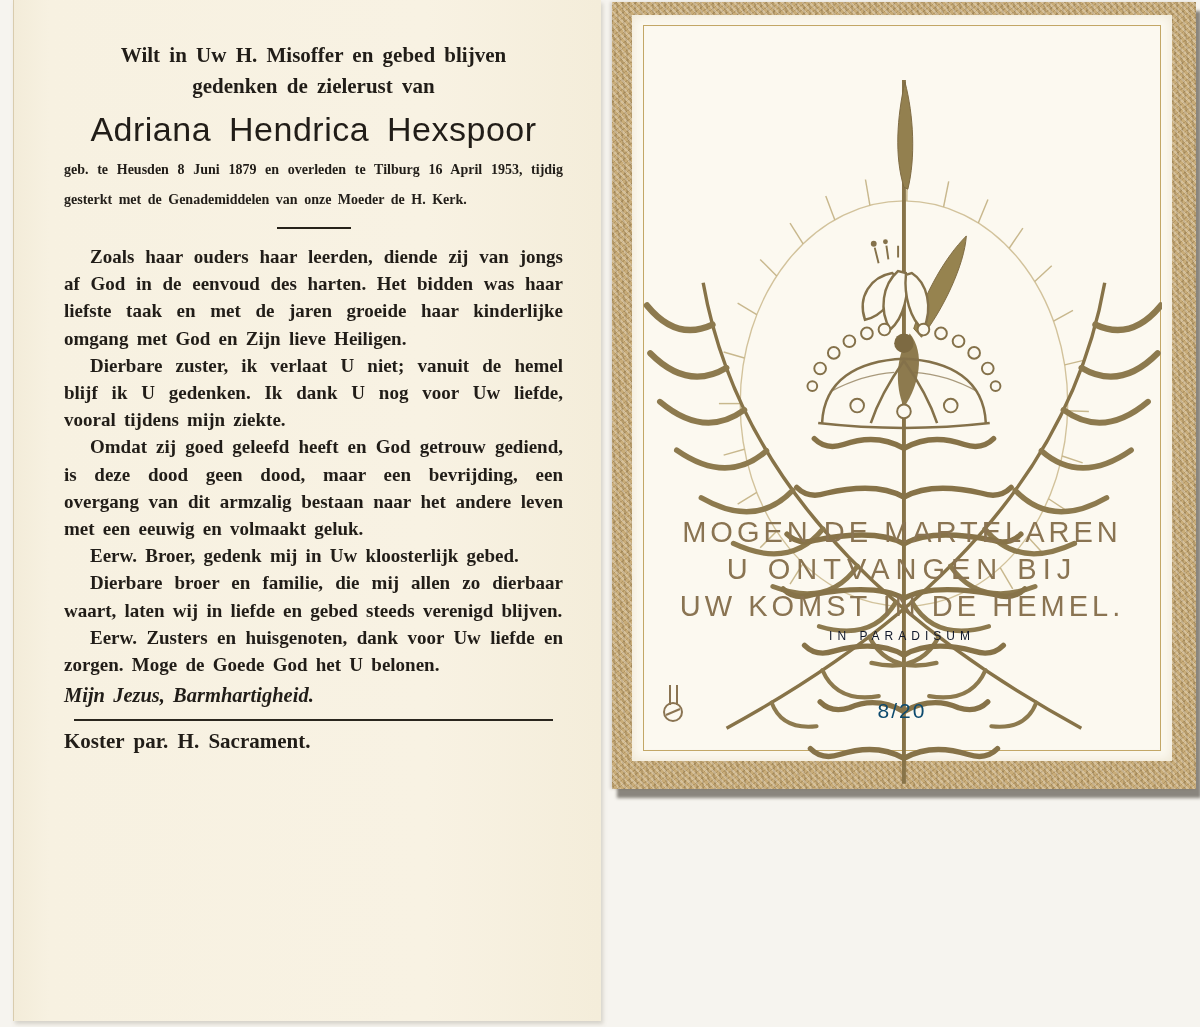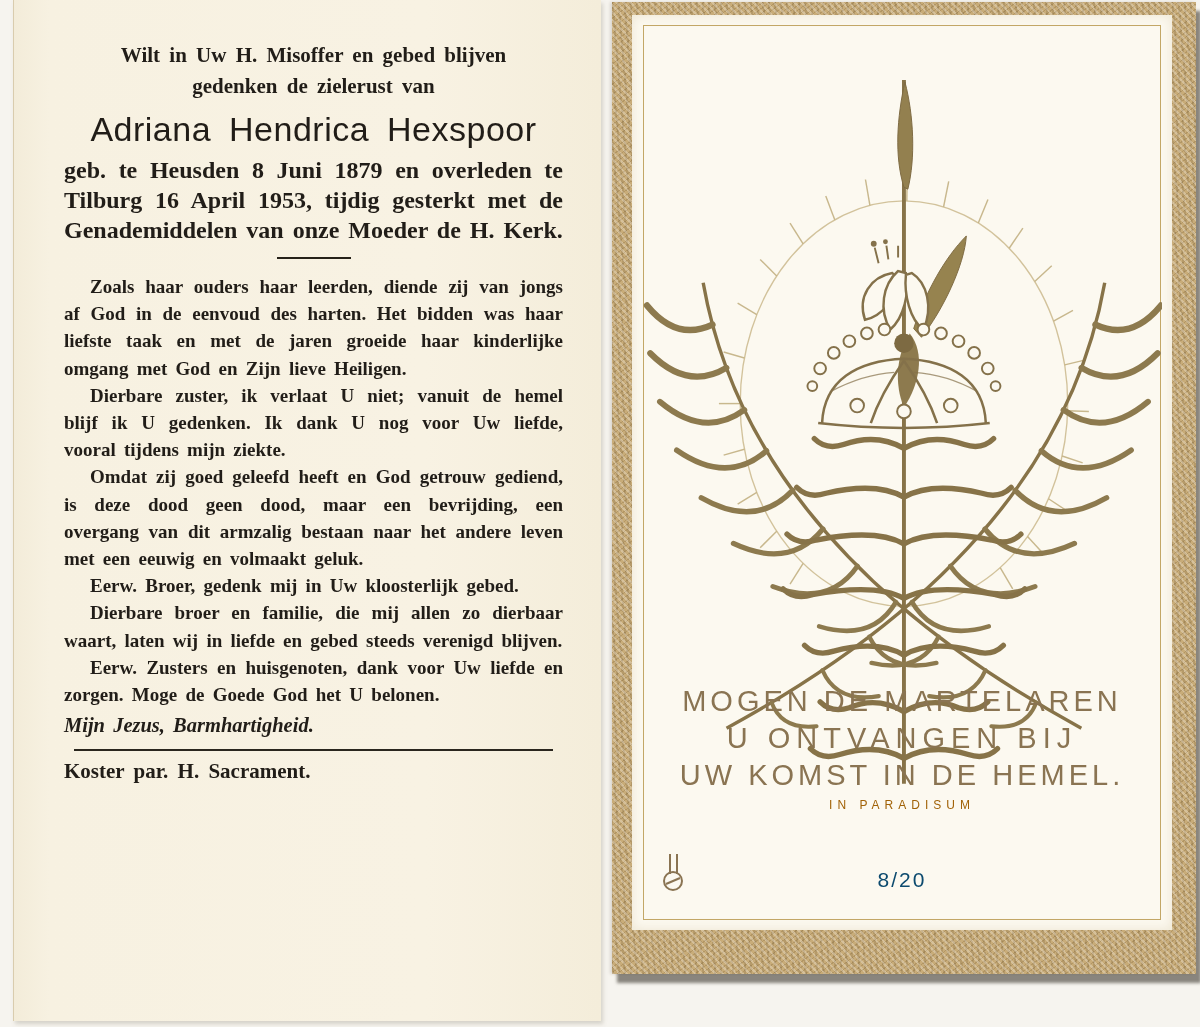--- a/index.html
+++ b/index.html
@@ -20,48 +20,48 @@
     padding:40px 38px 0 50px;
     color:#211d18;
     overflow:hidden;
   }
   .intro { text-align:center; font-size:21px; font-weight:700; line-height:31px; word-spacing:4px; }
   .deceased-name {
     font-family:"Liberation Sans", sans-serif;
     font-weight:400; font-size:34px; letter-spacing:.5px;
     text-align:center; margin:8px 0 6px 0; word-spacing:8px;
   }
-  .vitals { font-size:24px; font-weight:700; line-height:30px; text-align:justify; word-spacing:3px; }
+  .vitals { font-size:14px; font-weight:700; line-height:30px; text-align:justify; word-spacing:3px; }
   .small-rule {
     width:74px; border:0; border-top:2.5px solid #262219;
     margin:12px auto 14px auto;
   }
   .body-copy p {
     font-size:19px; font-weight:700; line-height:27.2px;
     text-align:justify; text-indent:26px; word-spacing:3.5px;
   }
   .prayer-line {
     text-align:left; font-style:italic; font-weight:700;
     font-size:20.5px; margin-top:6px; word-spacing:3px;
   }
   .footer-rule {
     border:0; border-top:2.5px solid #2a261e;
     width:96%; margin:12px auto 8px auto;
   }
   .footer-line { text-align:left; font-size:21px; font-weight:700; word-spacing:4px; }
 
   
   .right-card {
-    position:absolute; left:612px; top:2px; width:584px; height:972px;
+    position:absolute; left:612px; top:2px; width:584px; height:787px;
     background:
       repeating-linear-gradient(47deg, rgba(255,255,255,.25) 0 2px, rgba(0,0,0,0) 2px 5px),
       repeating-linear-gradient(-38deg, rgba(120,92,48,.28) 0 1px, rgba(0,0,0,0) 1px 4px),
       repeating-linear-gradient(85deg, rgba(92,70,34,.18) 0 2px, rgba(0,0,0,0) 2px 6px),
       #c8ac79;
-    padding:13px 24px 44px 20px;
+    padding:13px 24px 28px 20px;
     box-shadow:5px 9px 3px rgba(48,42,32,.55), -2px 0 3px rgba(110,100,80,.2);
   }
   .card-inner {
     position:relative; width:100%; height:100%;
     background:#fcf9f0;
     box-shadow:inset 0 0 12px rgba(190,170,120,.25);
   }
   .card-frame {
     position:absolute; left:11px; top:10px; right:11px; bottom:10px;
     border:1.5px solid #c3a766;
@@ -69,21 +69,21 @@
   }
   .illustration-wrap { position:absolute; left:50%; top:26px; transform:translateX(-50%); }
   .caption-block {
     position:absolute; left:0; right:0; bottom:118px;
     text-align:center; color:#8a7452;
     font-family:"Liberation Sans", sans-serif;
   }
   .caption-line1 { font-size:29px; letter-spacing:4px; line-height:37px; }
   .caption-line2 { font-size:29px; letter-spacing:6px; line-height:37px; }
   .caption-line3 { font-size:29px; letter-spacing:4px; line-height:37px; }
-  .caption-sub   { font-size:12px; letter-spacing:5px; margin-top:4px; color:#a16207; }
+  .caption-sub   { font-size:12px; letter-spacing:5px; margin-top:4px; color:#0f172a; }
   .card-number {
     position:absolute; left:0; right:0; bottom:38px; text-align:center;
     font-family:"Liberation Sans", sans-serif;
     font-size:21px; letter-spacing:2px; color:#0c4a6e;
   }
   .monogram { position:absolute; left:28px; bottom:36px; }
 </style>
 </head>
 <body>
 

